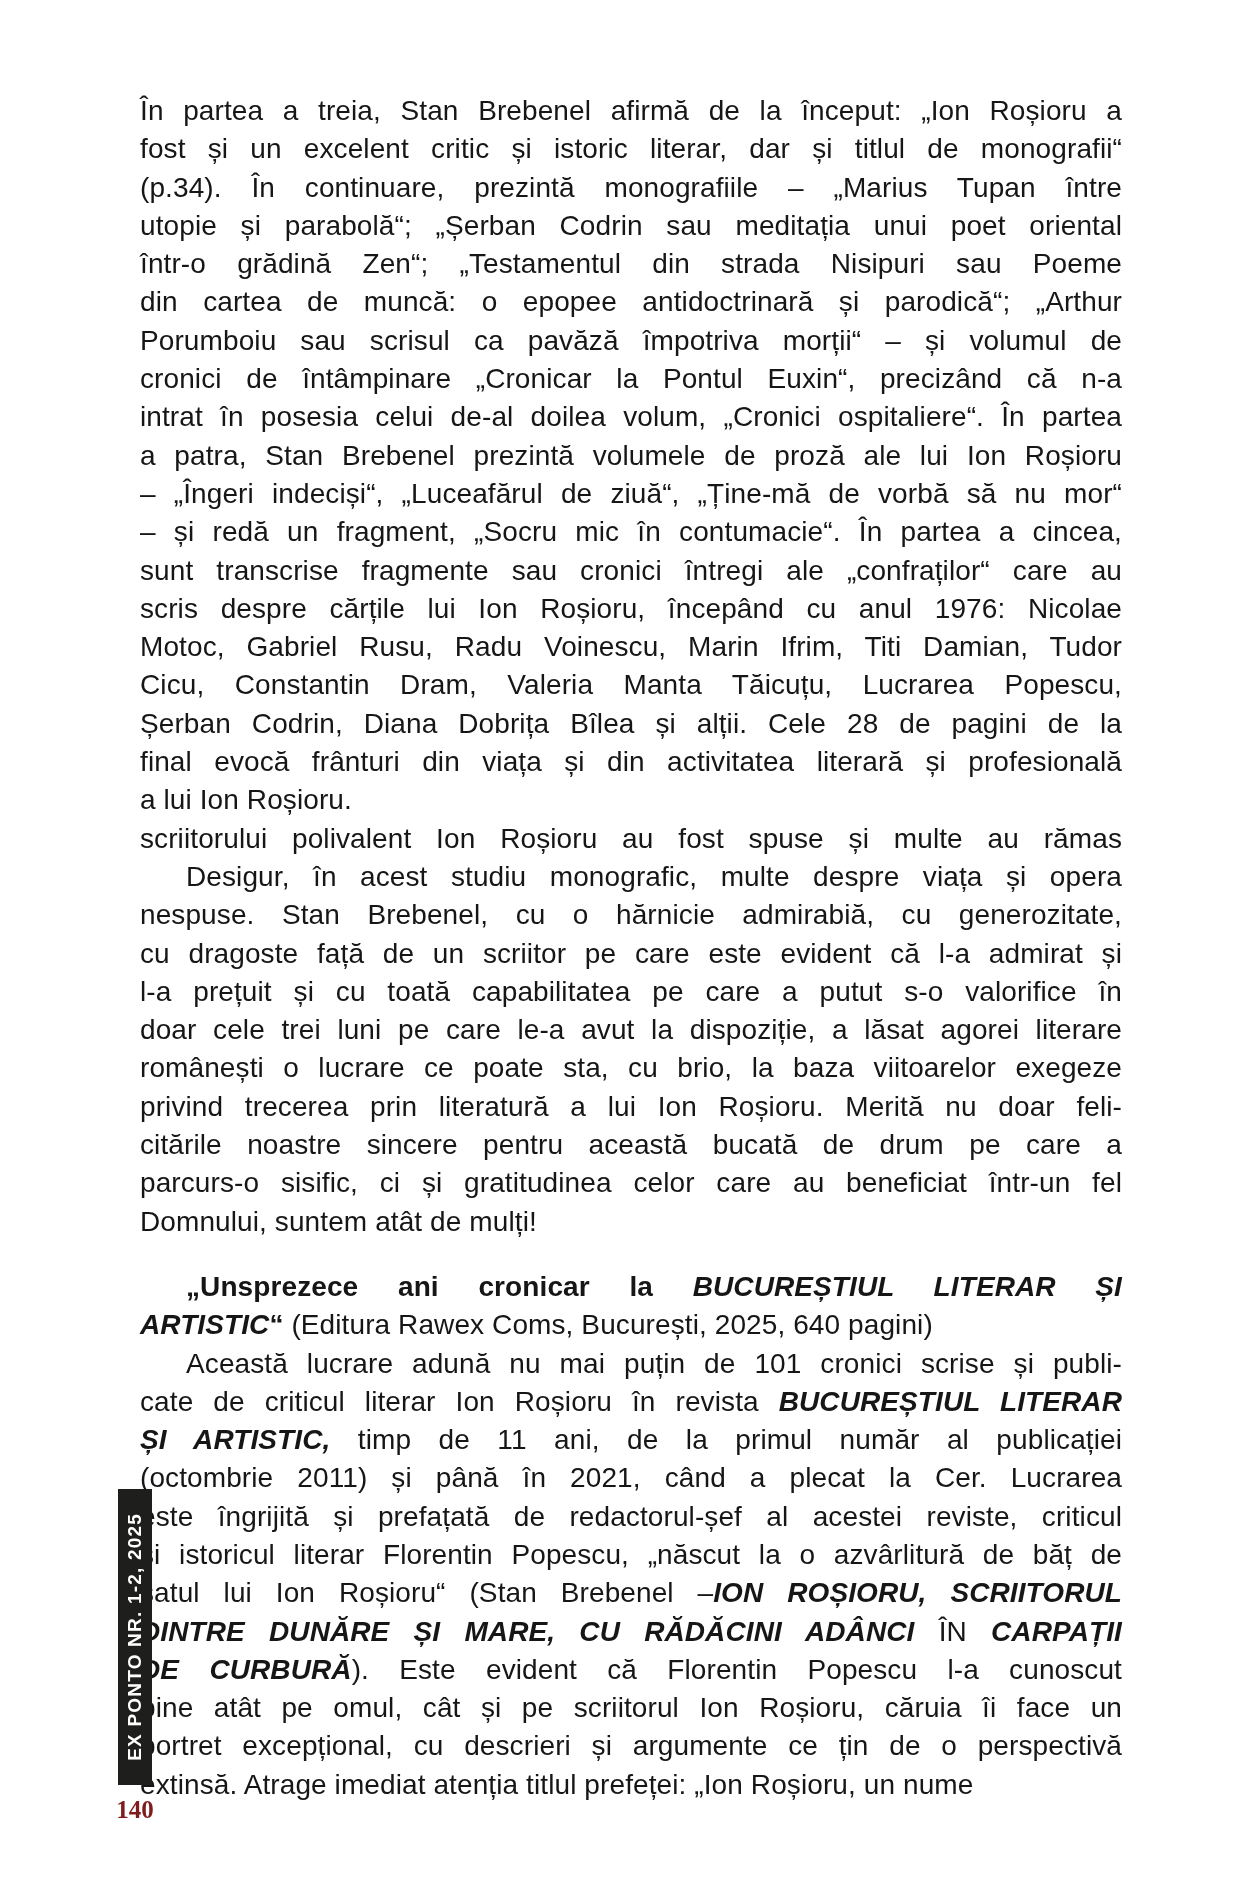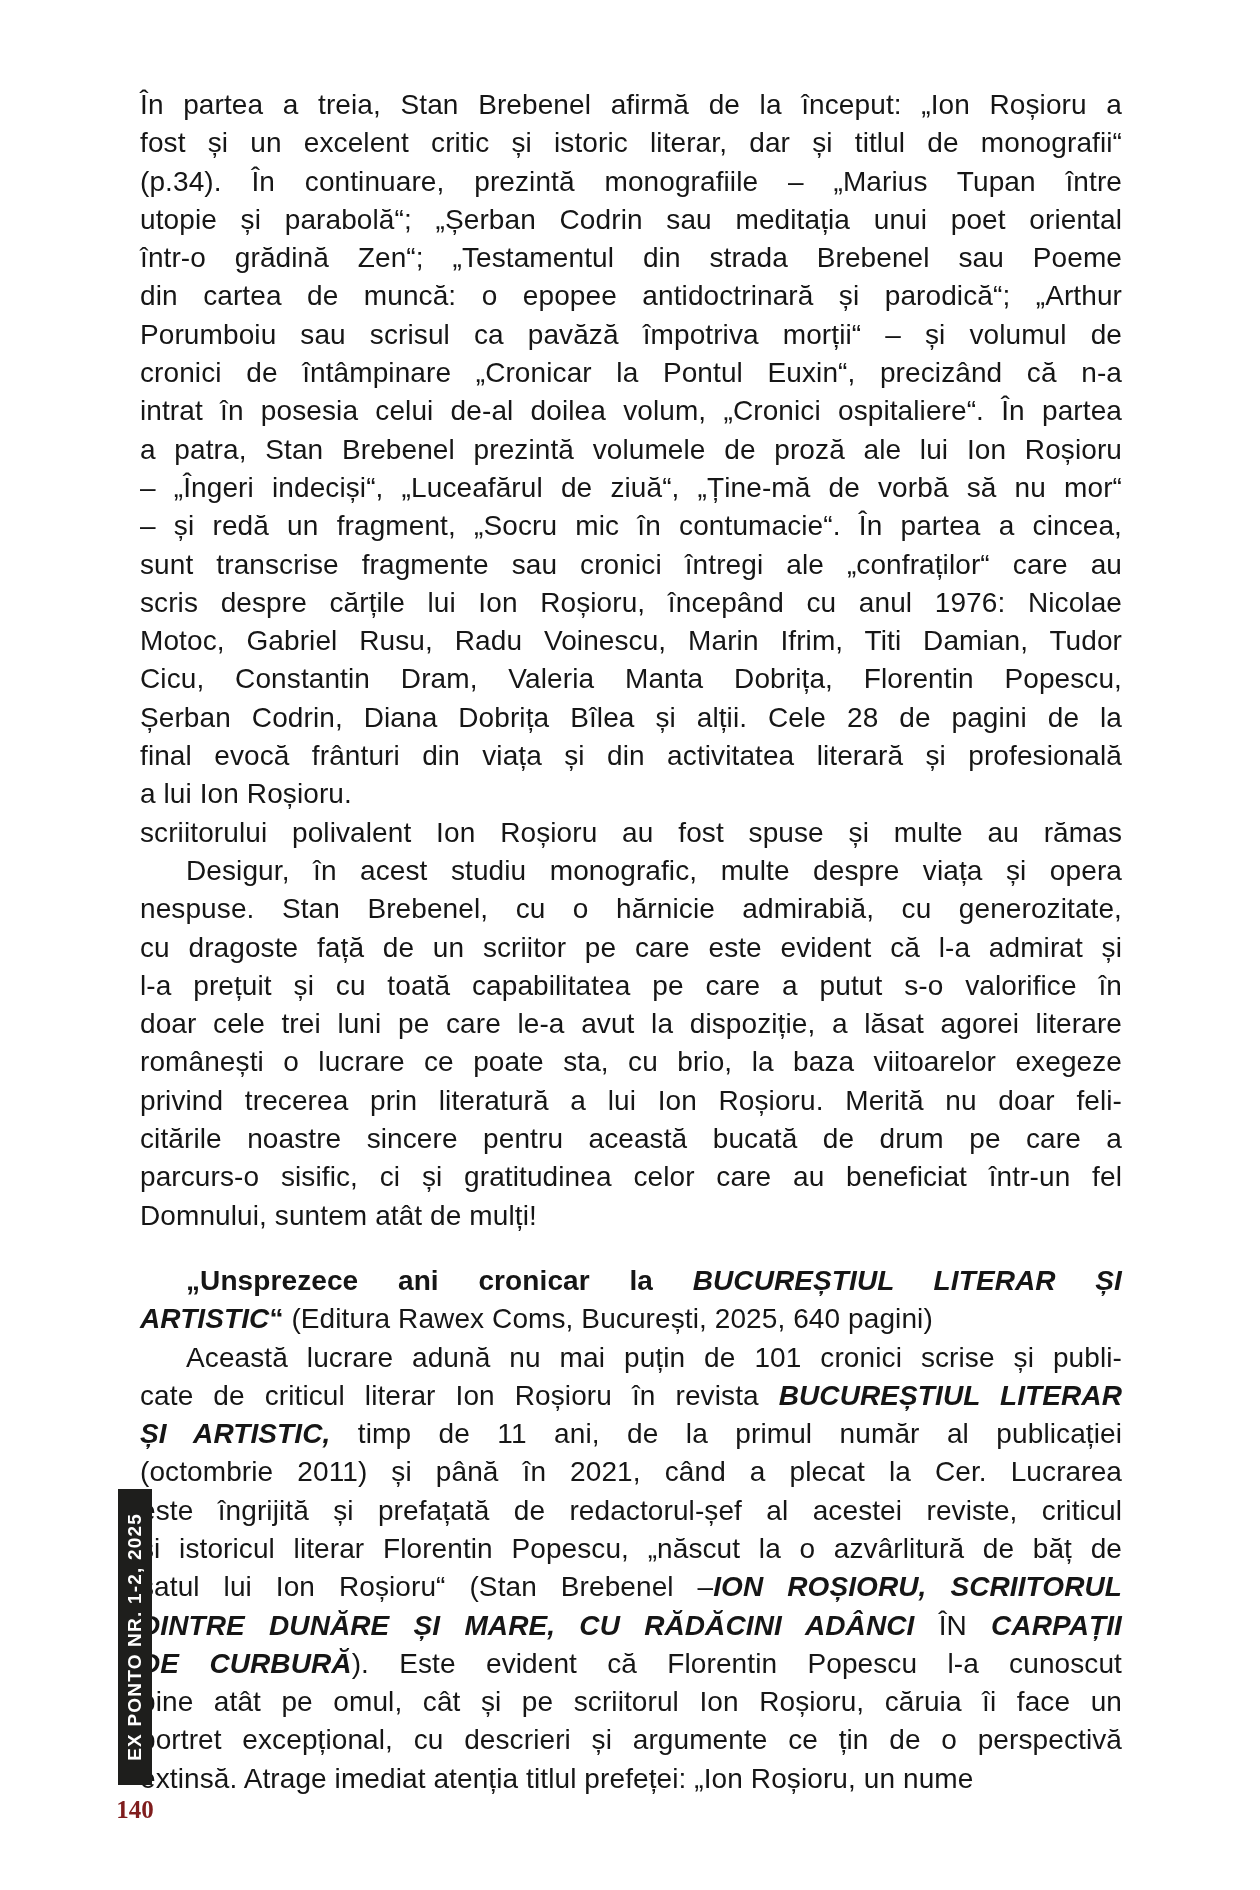--- a/index.html
+++ b/index.html
@@ -7,21 +7,21 @@
     width:1260px;height:1890px;
     background:#ffffff;
     font-family:"Liberation Sans", sans-serif;
     color:#161616;
     position:relative;
     overflow:hidden;
   }
   .page{position:absolute;inset:0;background:#ffffff;}
   .article{
     position:absolute;
-    left:140px;top:86px;width:982px;
+    left:140px;top:92px;width:982px;
     font-size:28px;
     line-height:38.3px;
     letter-spacing:0.1px;
   }
   .para{margin:0;}
   .para.gap{margin-top:27px;}
   .line{
     text-align:justify;
     text-align-last:justify;
     white-space:normal;
@@ -64,32 +64,32 @@
 <body>
 
 <div class="page">
 
   <div class="article">
       <div class="para">
         <div class="line"><span class="s-r">În partea a treia, Stan Brebenel afirmă de la început: „Ion Roșioru a</span></div>
         <div class="line"><span class="s-r">fost și un excelent critic și istoric literar, dar și titlul de monografii“</span></div>
         <div class="line"><span class="s-r">(p.34). În continuare, prezintă monografiile – „Marius Tupan între</span></div>
         <div class="line"><span class="s-r">utopie și parabolă“; „Șerban Codrin sau meditația unui poet oriental</span></div>
-        <div class="line"><span class="s-r">într-o grădină Zen“; „Testamentul din strada Brebenel sau Poeme</span></div>
+        <div class="line"><span class="s-r">într-o grădină Zen“; „Testamentul din strada Nisipuri sau Poeme</span></div>
         <div class="line"><span class="s-r">din cartea de muncă: o epopee antidoctrinară și parodică“; „Arthur</span></div>
         <div class="line"><span class="s-r">Porumboiu sau scrisul ca pavăză împotriva morții“ – și volumul de</span></div>
         <div class="line"><span class="s-r">cronici de întâmpinare „Cronicar la Pontul Euxin“, precizând că n-a</span></div>
         <div class="line"><span class="s-r">intrat în posesia celui de-al doilea volum, „Cronici ospitaliere“. În partea</span></div>
         <div class="line"><span class="s-r">a patra, Stan Brebenel prezintă volumele de proză ale lui Ion Roșioru</span></div>
         <div class="line"><span class="s-r">– „Îngeri indeciși“, „Luceafărul de ziuă“, „Ține-mă de vorbă să nu mor“</span></div>
         <div class="line"><span class="s-r">– și redă un fragment, „Socru mic în contumacie“. În partea a cincea,</span></div>
         <div class="line"><span class="s-r">sunt transcrise fragmente sau cronici întregi ale „confraților“ care au</span></div>
         <div class="line"><span class="s-r">scris despre cărțile lui Ion Roșioru, începând cu anul 1976: Nicolae</span></div>
         <div class="line"><span class="s-r">Motoc, Gabriel Rusu, Radu Voinescu, Marin Ifrim, Titi Damian, Tudor</span></div>
-        <div class="line"><span class="s-r">Cicu, Constantin Dram, Valeria Manta Dobrița, Florentin Popescu,</span></div>
+        <div class="line"><span class="s-r">Cicu, Constantin Dram, Valeria Manta Tăicuțu, Lucrarea Popescu,</span></div>
         <div class="line"><span class="s-r">Șerban Codrin, Diana Dobrița Bîlea și alții. Cele 28 de pagini de la</span></div>
         <div class="line"><span class="s-r">final evocă frânturi din viața și din activitatea literară și profesională</span></div>
         <div class="line last"><span class="s-r">a lui Ion Roșioru.</span></div>
       </div>
       <div class="para">
         <div class="line"><span class="s-r">scriitorului polivalent Ion Roșioru au fost spuse și multe au rămas</span></div>
         <div class="line first"><span class="s-r">Desigur, în acest studiu monografic, multe despre viața și opera</span></div>
         <div class="line"><span class="s-r">nespuse. Stan Brebenel, cu o hărnicie admirabiă, cu generozitate,</span></div>
         <div class="line"><span class="s-r">cu dragoste față de un scriitor pe care este evident că l-a admirat și</span></div>
         <div class="line"><span class="s-r">l-a prețuit și cu toată capabilitatea pe care a putut s-o valorifice în</span></div>

